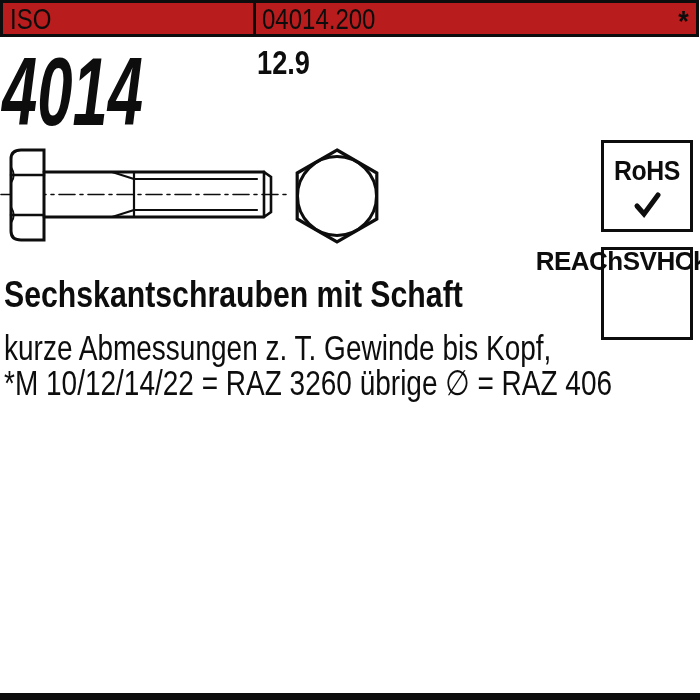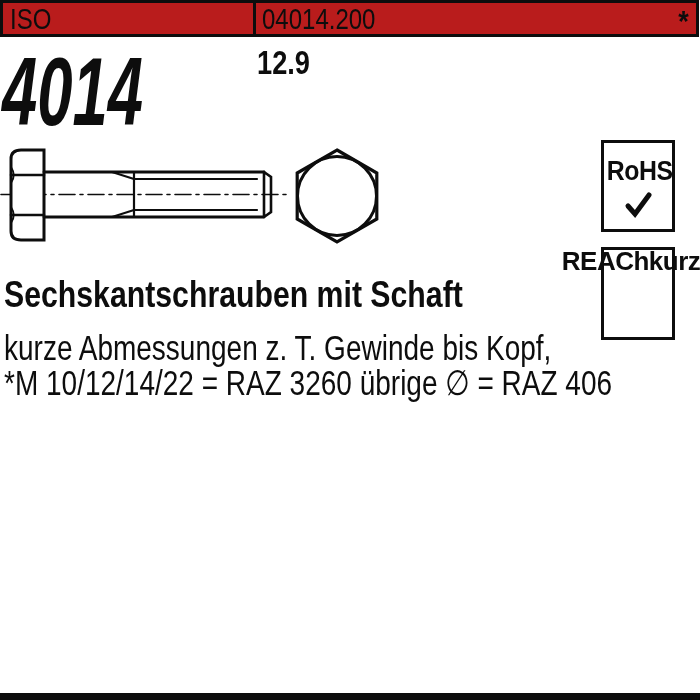--- a/index.html
+++ b/index.html
@@ -40,21 +40,21 @@
     position:absolute;left:257px;top:44px;
     font-size:34px;font-weight:bold;line-height:1.1;
     transform:scaleX(0.80);transform-origin:0 0;white-space:nowrap;
   }
 
   
   .drawing{position:absolute;left:0;top:140px;}
 
   
   .badge{
-    position:absolute;left:601px;width:74px;box-sizing:border-box;
+    position:absolute;left:601px;width:92px;box-sizing:border-box;
     border:3px solid #0d0d0d;background:#fff;text-align:center;
   }
   .badge-rohs{top:140px;height:92px;}
   .badge-reach{top:247px;height:93px;display:flex;flex-direction:row;justify-content:center;}
   .rohs-label{display:block;margin-top:13px;font-size:27px;font-weight:bold;
     letter-spacing:-0.5px;transform:scaleX(0.92);transform-origin:50% 50%;}
   .rohs-check{display:block;margin:3px auto 0 auto;}
   .reach-line{display:block;font-size:26px;font-weight:bold;line-height:23.5px;
     letter-spacing:-0.5px;}
 
@@ -125,20 +125,21 @@
 
   <div class="badge badge-rohs">
     <span class="rohs-label">RoHS</span>
     <svg class="rohs-check" width="34" height="28" viewBox="0 0 34 28">
       <polyline points="7,16 14,24 28,5" fill="none" stroke="#0d0d0d" stroke-width="5" stroke-linecap="round" stroke-linejoin="miter"></polyline>
     </svg>
   </div>
 
   <div class="badge badge-reach">
     <span class="reach-line">REACh</span>
+    <span class="reach-line">SVHC</span>
     <span class="reach-line">kurze</span>
   </div>
 
   <div class="product-title">Sechskantschrauben mit Schaft</div>
   <div class="product-desc">
     <div>kurze Abmessungen z. T. Gewinde bis Kopf,</div>
     <div>*M 10/12/14/22 = RAZ 3260 übrige ∅ = RAZ 406</div>
   </div>
 
   <div class="bottom-bar"></div>

